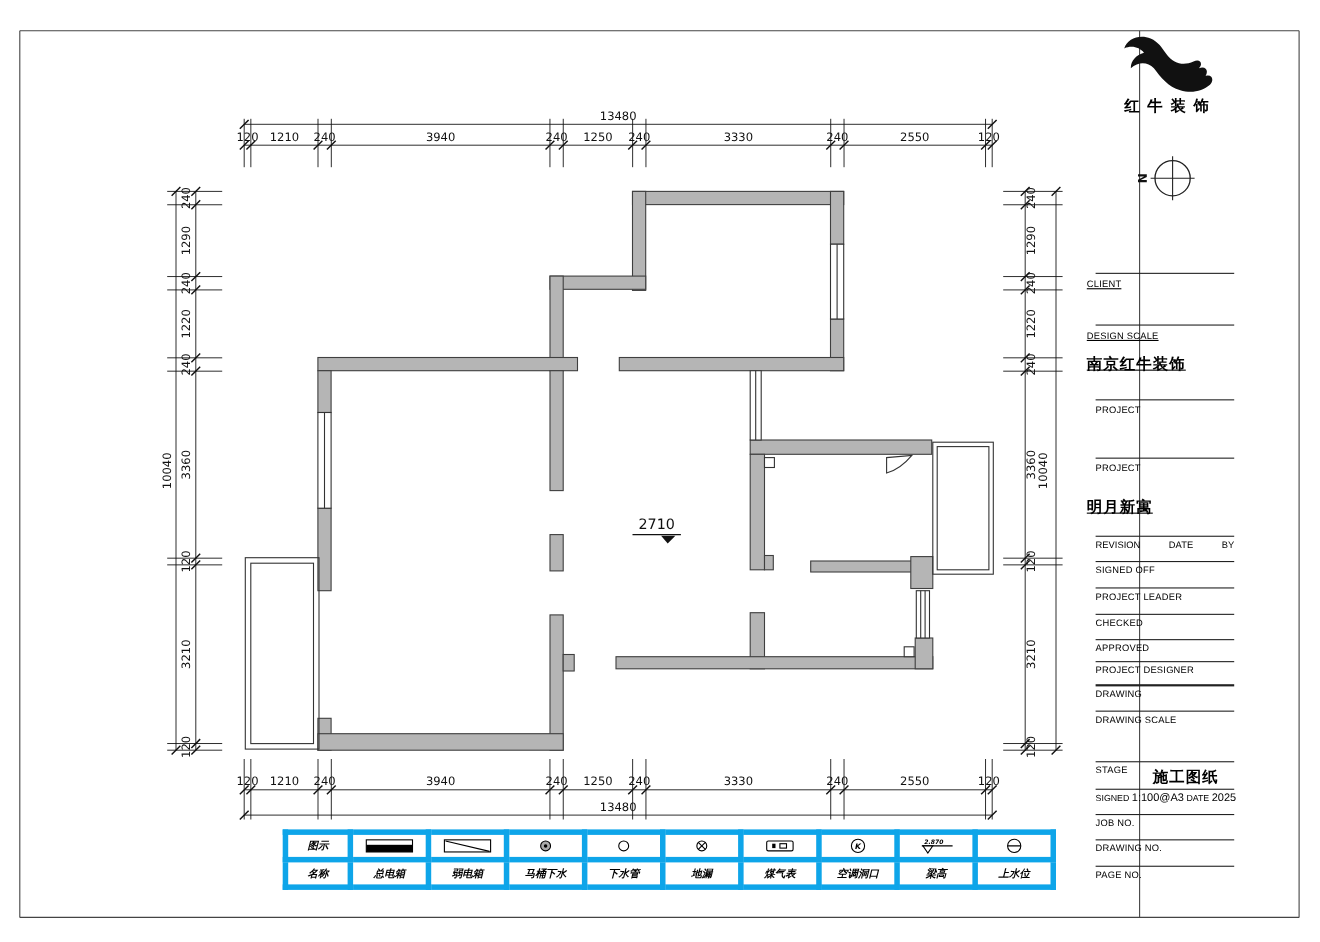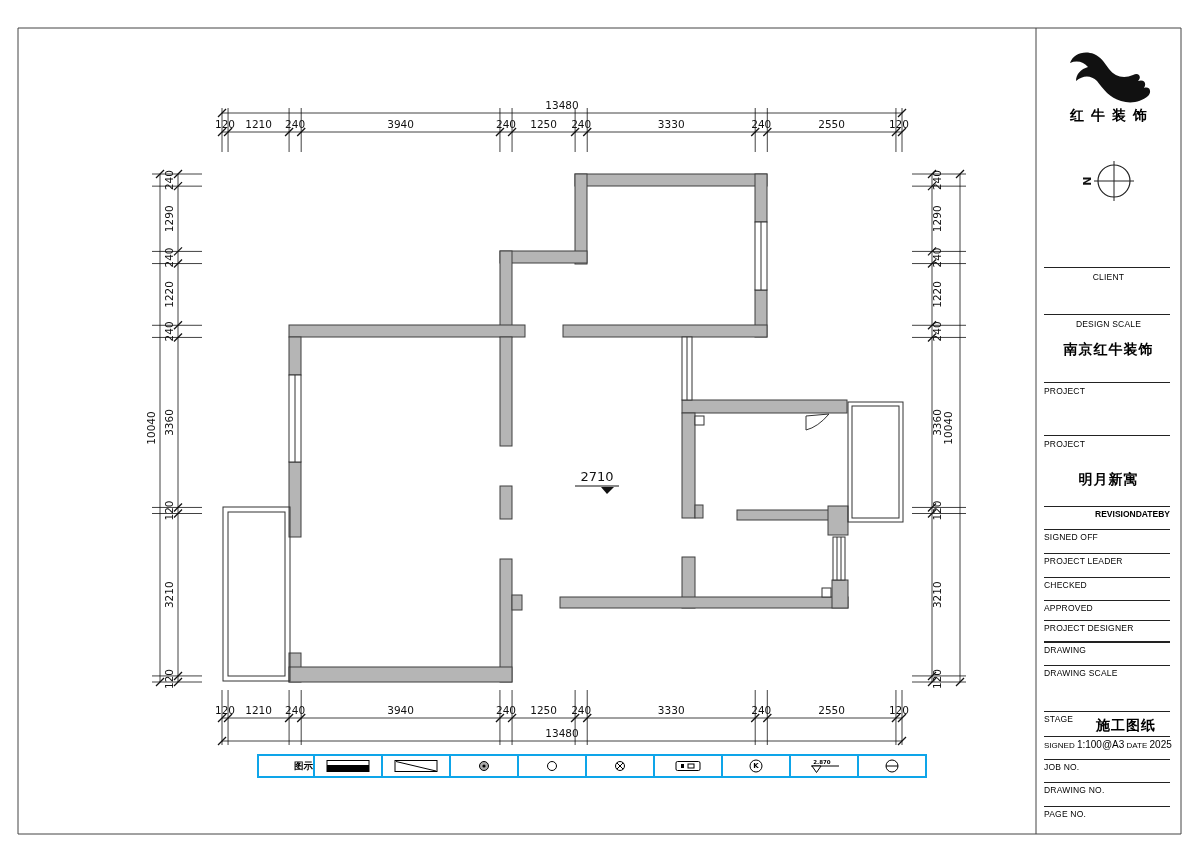--- a/index.html
+++ b/index.html
@@ -1,33 +1,33 @@
 <!DOCTYPE html>
 <html><head>
 <meta charset="utf-8">
 <style>
   html,body{margin:0;padding:0;background:#ffffff;}
   .page{position:relative;width:1200px;height:856px;background:#fff;overflow:hidden;
         font-family:"Liberation Sans",sans-serif;color:#000;}
   svg text{font-family:"DejaVu Sans",sans-serif;}
   
-  .titleblock{position:absolute;left:1036px;top:0;width:145px;height:700px;font-family:"Liberation Sans",sans-serif;margin-top:19px;}
+  .titleblock{position:absolute;left:988px;top:0;width:145px;height:700px;font-family:"Liberation Sans",sans-serif;}
   .tb-line{position:absolute;left:8px;width:126px;height:0;border-top:1px solid #222;}
   .tb-label{position:absolute;font-size:8.5px;letter-spacing:.2px;color:#000;white-space:nowrap;}
-  .tb-center{left:0;width:145px;text-align:center;}
+  .tb-center{left:0;width:145px;text-align:left;text-decoration:underline;}
   .tb-cn{font-size:14px;font-weight:bold;letter-spacing:1px;}
   .logo-text{position:absolute;left:0;top:88px;width:145px;text-align:center;
              font-size:14px;font-weight:bold;letter-spacing:7px;text-indent:7px;}
-  .rev-row{position:absolute;left:8px;top:490px;width:126px;display:flex;justify-content:flex-end;font-size:8.5px;font-weight:bold;}
+  .rev-row{position:absolute;left:8px;top:490px;width:126px;display:flex;justify-content:space-between;font-size:8.5px;}
   .scale-row{position:absolute;left:8px;top:720px;width:130px;font-size:8px;white-space:nowrap;}
   .scale-row b{font-weight:normal;font-size:10px;}
   
   .legend{position:absolute;left:257px;top:754px;border-collapse:collapse;}
-  .legend td{border:2px solid #0ea5e9;height:20px;text-align:right;vertical-align:middle;
-             font-size:9.5px;font-weight:bold;padding:0;}
+  .legend td{border:5px solid #0ea5e9;height:20px;text-align:center;vertical-align:middle;
+             font-size:9.5px;font-weight:bold;padding:0;font-style:italic;}
   .legend td.hdr{width:54px;}
   .legend td.sym,.legend td.nm{width:66px;}
   .legend svg{display:block;margin:0 auto;}
 </style>
 </head>
 <body>
 <div class="page">
 
 <svg width="1200" height="856" viewBox="0 0 1200 856" style="position:absolute;left:0;top:0">
 
@@ -396,16 +396,28 @@
         <polygon points="9,8 18,8 13.5,14.5" fill="#fff" stroke="#000"></polygon>
       </svg>
     </td>
     <td class="sym">
       <svg width="16" height="16">
               <circle cx="8" cy="8" r="6" fill="#fff" stroke="#000"></circle>
               <line x1="2" y1="8" x2="14" y2="8" stroke="#000"></line>
             </svg>
     </td>
   </tr>
+  <tr>
+    <td class="hdr">名称</td>
+    <td class="nm">总电箱</td>
+    <td class="nm">弱电箱</td>
+    <td class="nm">马桶下水</td>
+    <td class="nm">下水管</td>
+    <td class="nm">地漏</td>
+    <td class="nm">煤气表</td>
+    <td class="nm">空调洞口</td>
+    <td class="nm">梁高</td>
+    <td class="nm">上水位</td>
+  </tr>
 </tbody>
     </table>
 
 </div>
 
 </body></html>

